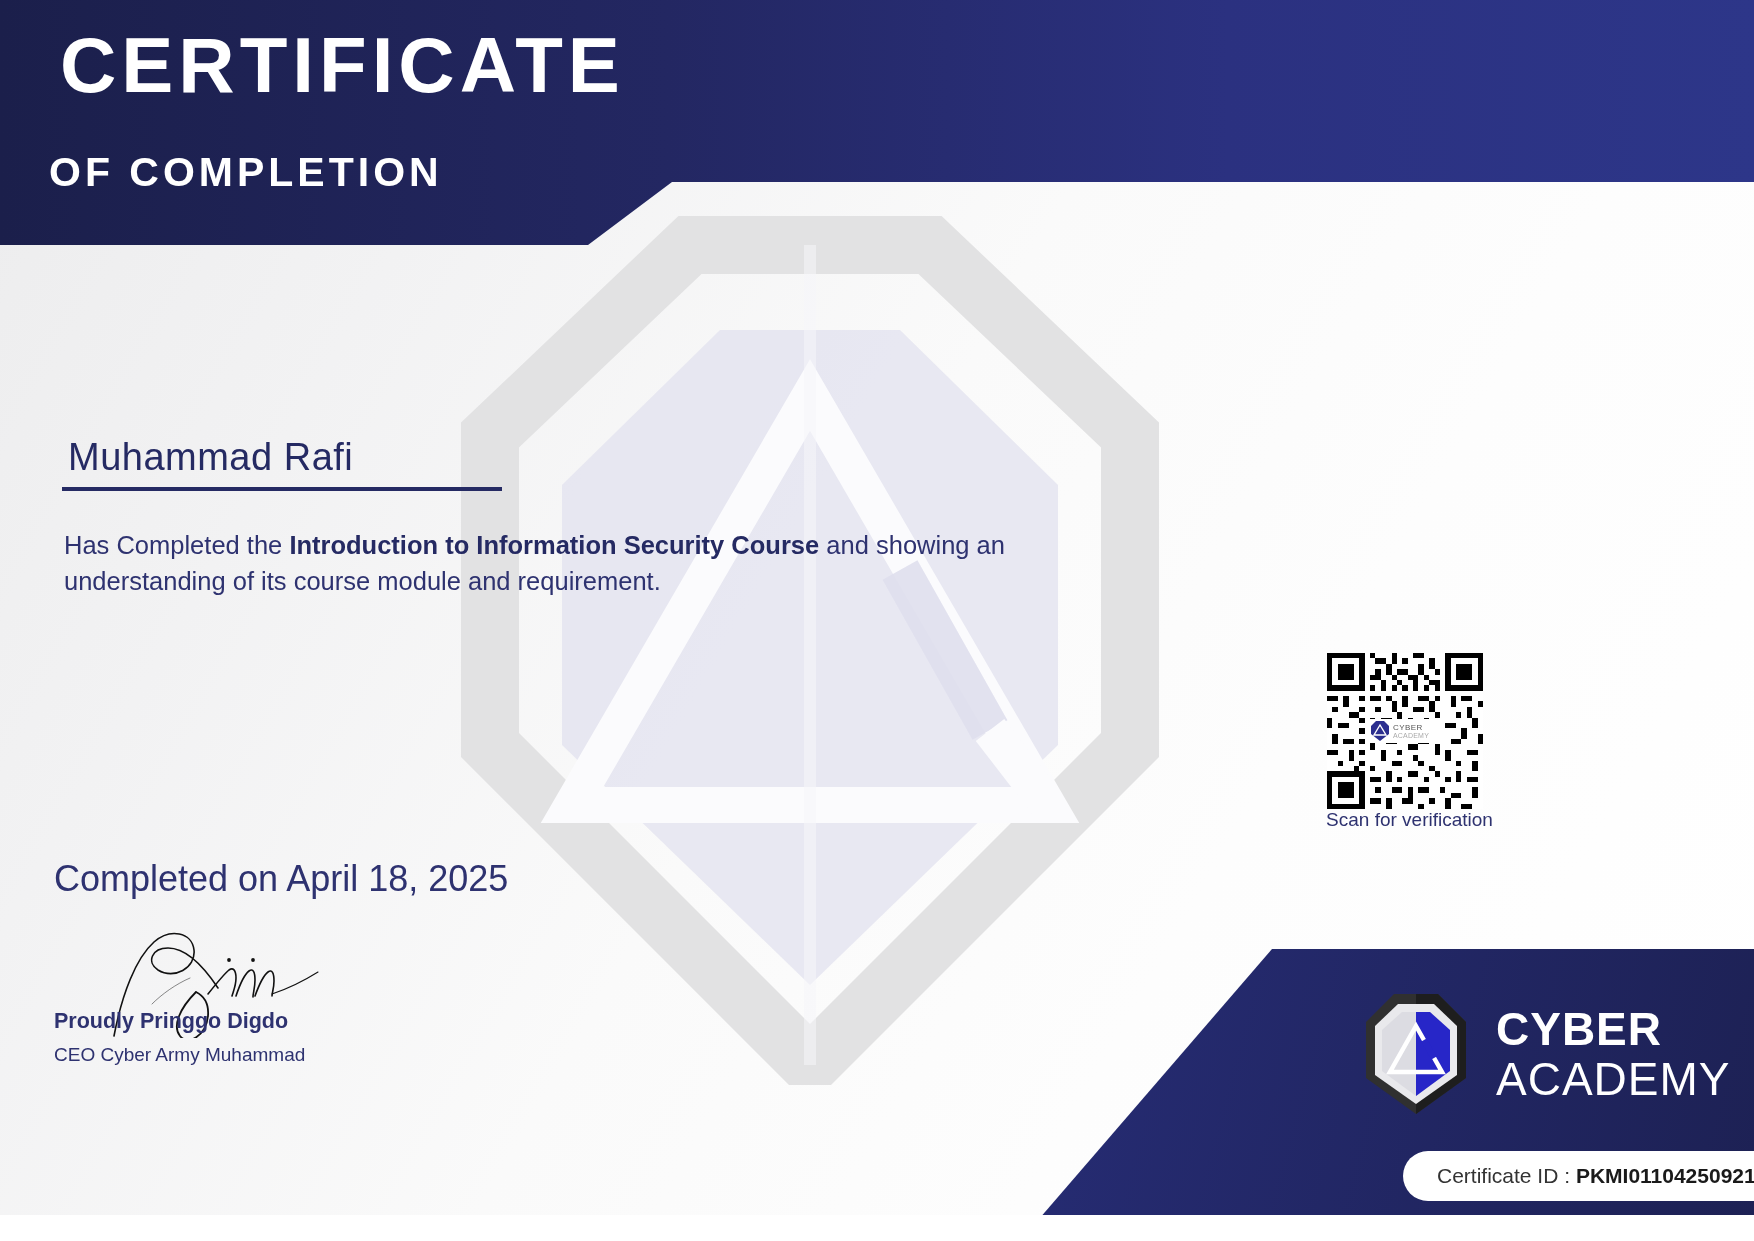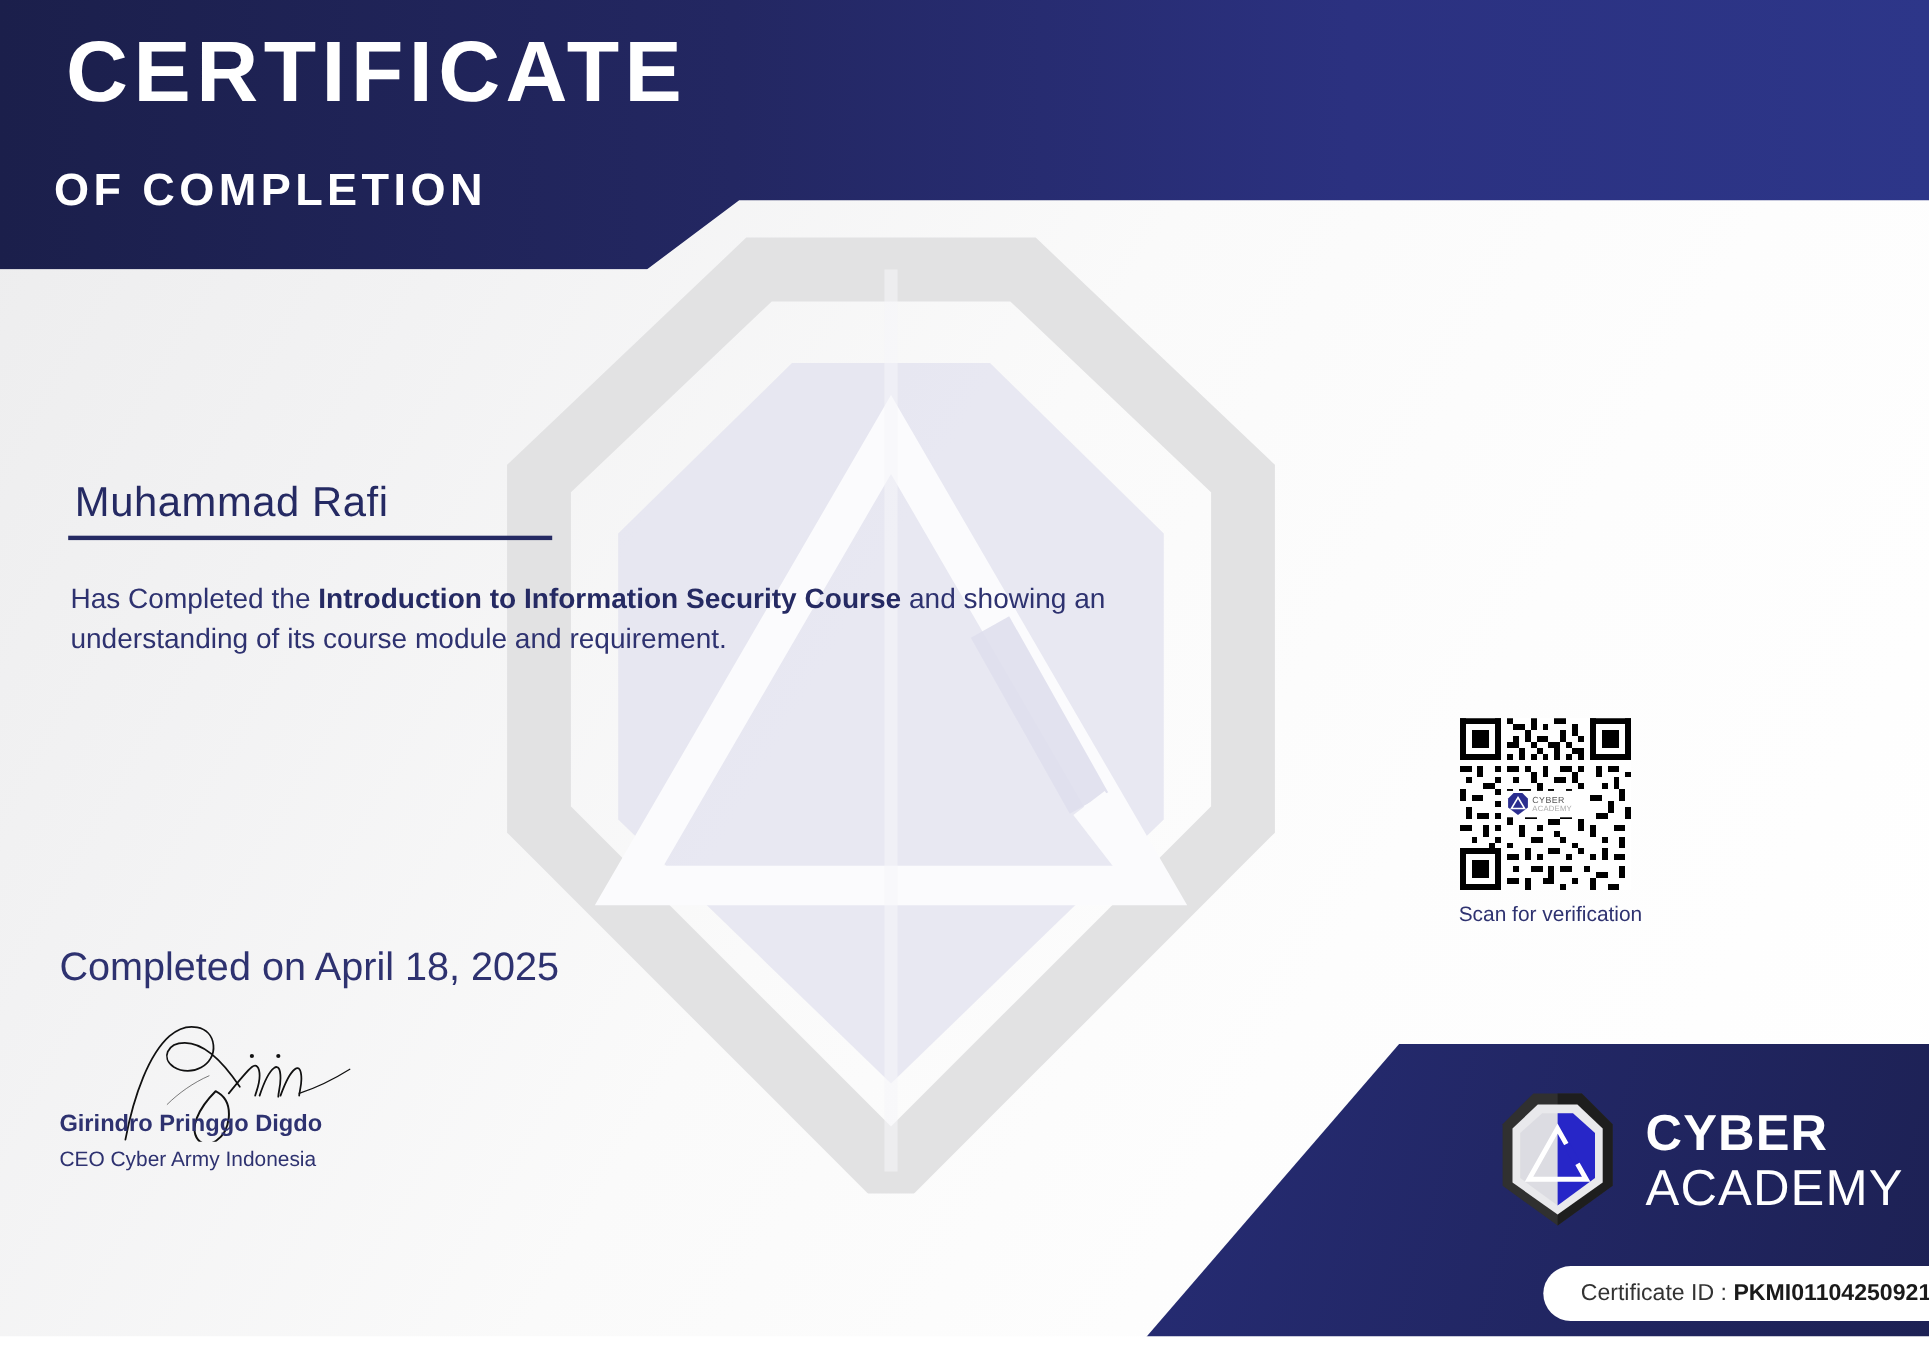--- a/index.html
+++ b/index.html
@@ -140,21 +140,20 @@
     background:#fff;
     display:flex;align-items:center;gap:3px;
     padding:2px 3px;
     box-sizing:border-box;
   }
   .qr-logo .shield{width:20px;height:22px;flex:0 0 auto;}
   .qr-logo .txt{display:flex;flex-direction:column;line-height:1;}
   .qr-logo .txt span:first-child{font-size:8px;color:#555;letter-spacing:.4px;}
   .qr-logo .txt span:last-child{font-size:7px;color:#aaa;letter-spacing:.2px;}
   .qr-caption{
-    margin-top:12px;
     text-align:center;
     font-size:19px;
     color:#2e3270;
     white-space:nowrap;
     margin-left:-5px;
   }
 
   
   .corner-panel{
     position:absolute;
@@ -244,22 +243,22 @@
         <path d="M159 88 C163 77, 168 67, 172 64 C176 61, 178 65, 178 73 C178 80, 176 85, 176 88"></path>
         <path d="M176 86 C188 82, 206 74, 222 64" stroke-width="1.1"></path>
         <path d="M100 84 C84 100, 76 118, 84 128 C92 138, 110 128, 112 108 C113 96, 108 88, 100 84" stroke-width="1.8"></path>
         <path d="M56 96 C66 86, 80 76, 94 70" stroke-width="0.9" opacity="0.55"></path>
       </g>
       <circle cx="133" cy="52" r="1.9" fill="#111"></circle>
       <circle cx="157" cy="52" r="1.9" fill="#111"></circle>
     </svg>
   </div>
 
-  <div class="signer-name">Girindro Pringgo Digdo</div>
-  <div class="signer-title">CEO Cyber Army Indonesia</div>
+  <div class="signer-name">Proudly Pringgo Digdo</div>
+  <div class="signer-title">CEO Cyber Army Muhammad</div>
 
   <div class="qr-block">
     <div class="qr-code">
       <svg viewBox="0 0 29 29" xmlns="http://www.w3.org/2000/svg" shape-rendering="crispEdges">
         <rect width="29" height="29" fill="#ffffff"></rect>
         <g fill="#000000">
 
           <rect x="0" y="0" width="7" height="1"></rect>
             <rect x="0" y="6" width="7" height="1"></rect>
           <rect x="0" y="0" width="1" height="7"></rect>

